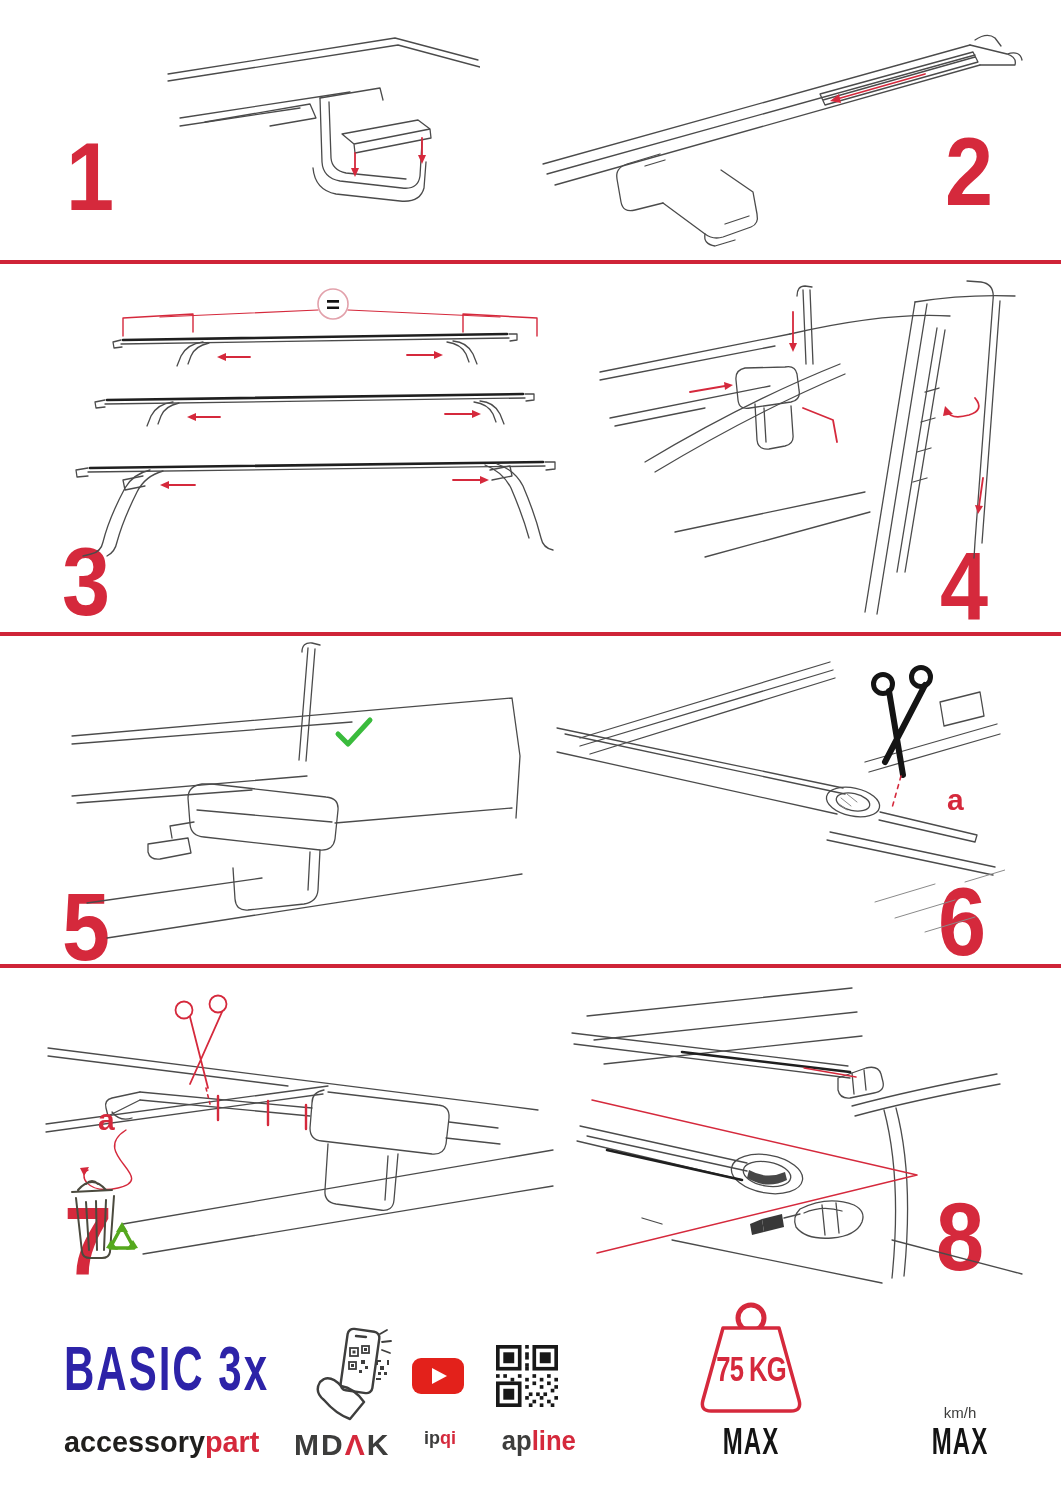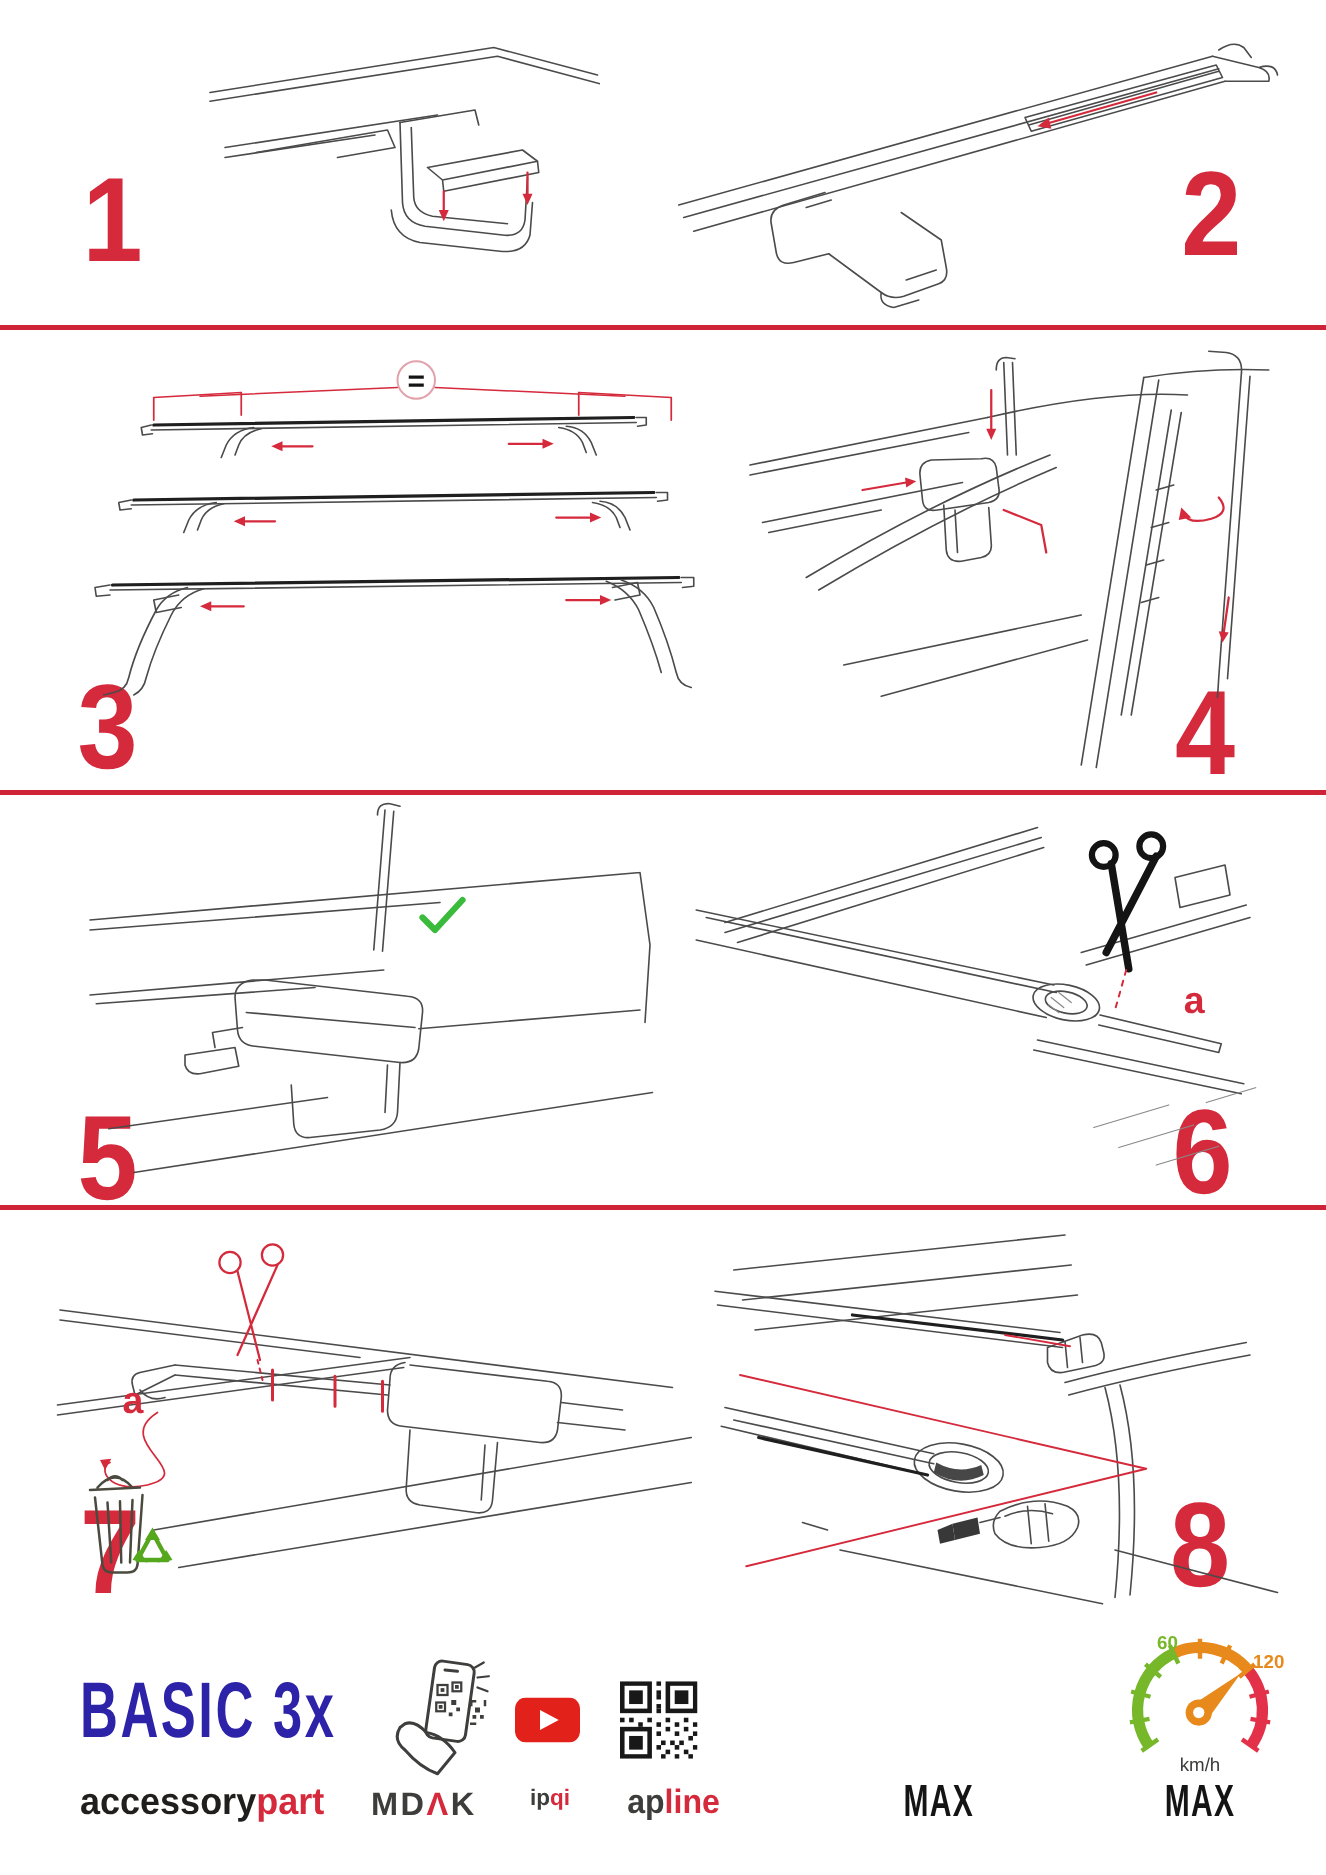--- a/index.html
+++ b/index.html
@@ -320,21 +320,21 @@
         <rect x="47" y="34" width="4" height="4"></rect>
         <rect x="51" y="40" width="3" height="3"></rect>
         <rect x="45" y="44" width="3" height="3"></rect>
         <path d="M62,34 l5,0 l0,2 l-5,0 Z M62,34 l2,0 l0,5 l-2,0 Z M62,52 l5,0 l0,2 l-5,0 Z M73,34 l2,0 l0,5 l-2,0 Z"></path>
         <rect x="66" y="40" width="4" height="4"></rect>
         <rect x="70" y="46" width="3" height="3"></rect>
         <rect x="64" y="46" width="3" height="3"></rect>
       </g>
     </svg>
   </div>
-  <div class="partner" style="left:294px;top:1430px;width:90px;font-size:26px;letter-spacing:2px"><span>MD</span><span class="redc">Λ</span><span>K</span></div>
+  <div class="partner" style="left:294px;top:1430px;width:90px;font-size:30px;letter-spacing:2px"><span>MD</span><span class="redc">Λ</span><span>K</span></div>
 
   <div class="panel" style="left:412px;top:1358px;width:52px;height:36px">
     <svg viewBox="0 0 52 36">
       <rect x="0" y="0" width="52" height="36" rx="9" fill="#e3211b"></rect>
       <polygon points="20,10 35,18 20,26" fill="#ffffff"></polygon>
     </svg>
   </div>
   <div class="partner" style="left:416px;top:1429px;width:48px;font-size:18px"><span>ip</span><span class="redc">qi</span></div>
 
   <div class="panel" style="left:496px;top:1345px;width:62px;height:62px">
@@ -383,37 +383,25 @@
       </g>
       <g fill="#181818">
         <rect x="8" y="8" width="12" height="12"></rect>
           <rect x="48" y="8" width="12" height="12"></rect>
           <rect x="8" y="48" width="12" height="12"></rect>
       </g>
     </svg>
   </div>
   <div class="partner" style="left:497px;top:1428px;width:88px;font-size:27px;transform:scaleX(0.95);transform-origin:left top"><span>ap</span><span class="redc">line</span></div>
 
+  <div class="panel" style="left:684px;top:1300px;width:134px;height:122px">
+    <svg viewBox="0 0 134 122">
+      <circle cx="67" cy="18" r="13" fill="#ffffff" stroke="#d5293c" stroke-width="5"></circle>
+      <path d="M39,28 L95,28 L115,100 Q118,111 107,111 L27,111 Q16,111 19,100 Z" fill="#ffffff" stroke="#d5293c" stroke-width="3.5" stroke-linejoin="round"></path>
+      <text transform="translate(67,81) scale(0.95,1.3)" text-anchor="middle" font-size="27" font-weight="bold" letter-spacing="-1" fill="#d5293c" font-family="Liberation Sans, sans-serif">75 KG</text>
+    </svg>
+  </div>
   <div class="max" style="left:684px;top:1424px;width:134px">MAX</div>
 
-  <div class="panel" style="left:885px;top:1306px;width:150px;height:104px">
-    <svg viewBox="0 0 150 104">
-      <g fill="none" stroke-width="9">
-        <path d="M34.1,90.7 A50,50 0 0 1 53.9,16.7" stroke="#76b82a"></path>
-        <path d="M53.9,16.7 A50,50 0 0 1 113.3,29.9" stroke="#e8891c"></path>
-        <path d="M113.3,29.9 A50,50 0 0 1 115.9,90.7" stroke="#e23148"></path>
-      </g>
-      <g stroke-width="3.5" fill="none">
-        <path d="M41.4,85.5 L28.3,94.7 M34.6,69.1 L18.9,71.9 M35.4,51.4 L19.9,47.2 M43.6,35.6 L31.3,25.4 M57.7,24.8 L50.9,10.3" stroke="#76b82a"></path>
-        <path d="M75,21 L75,5 M92.3,24.8 L99.1,10.3 M106.4,35.6 L118.7,25.4" stroke="#e8891c"></path>
-        <path d="M114.6,51.4 L130.1,47.2 M115.4,69.1 L131.1,71.9 M108.6,85.5 L121.7,94.7" stroke="#e23148"></path>
-      </g>
-      <polygon points="107.7,32.6 72,56 68,70 80,71" fill="#e8891c"></polygon>
-      <circle cx="74" cy="64" r="10.5" fill="#e8891c"></circle>
-      <circle cx="74" cy="64" r="4.5" fill="#ffffff"></circle>
-      <text x="49" y="13" text-anchor="middle" font-size="15" font-weight="bold" fill="#76b82a" font-family="Liberation Sans, sans-serif">60</text>
-      <text x="130" y="28" text-anchor="middle" font-size="15" font-weight="bold" fill="#e8891c" font-family="Liberation Sans, sans-serif">120</text>
-    </svg>
-  </div>
   <div class="unit" style="left:900px;top:1405px;width:120px">km/h</div>
   <div class="max" style="left:893px;top:1424px;width:134px">MAX</div>
 
 </div>
 
 </body></html>

